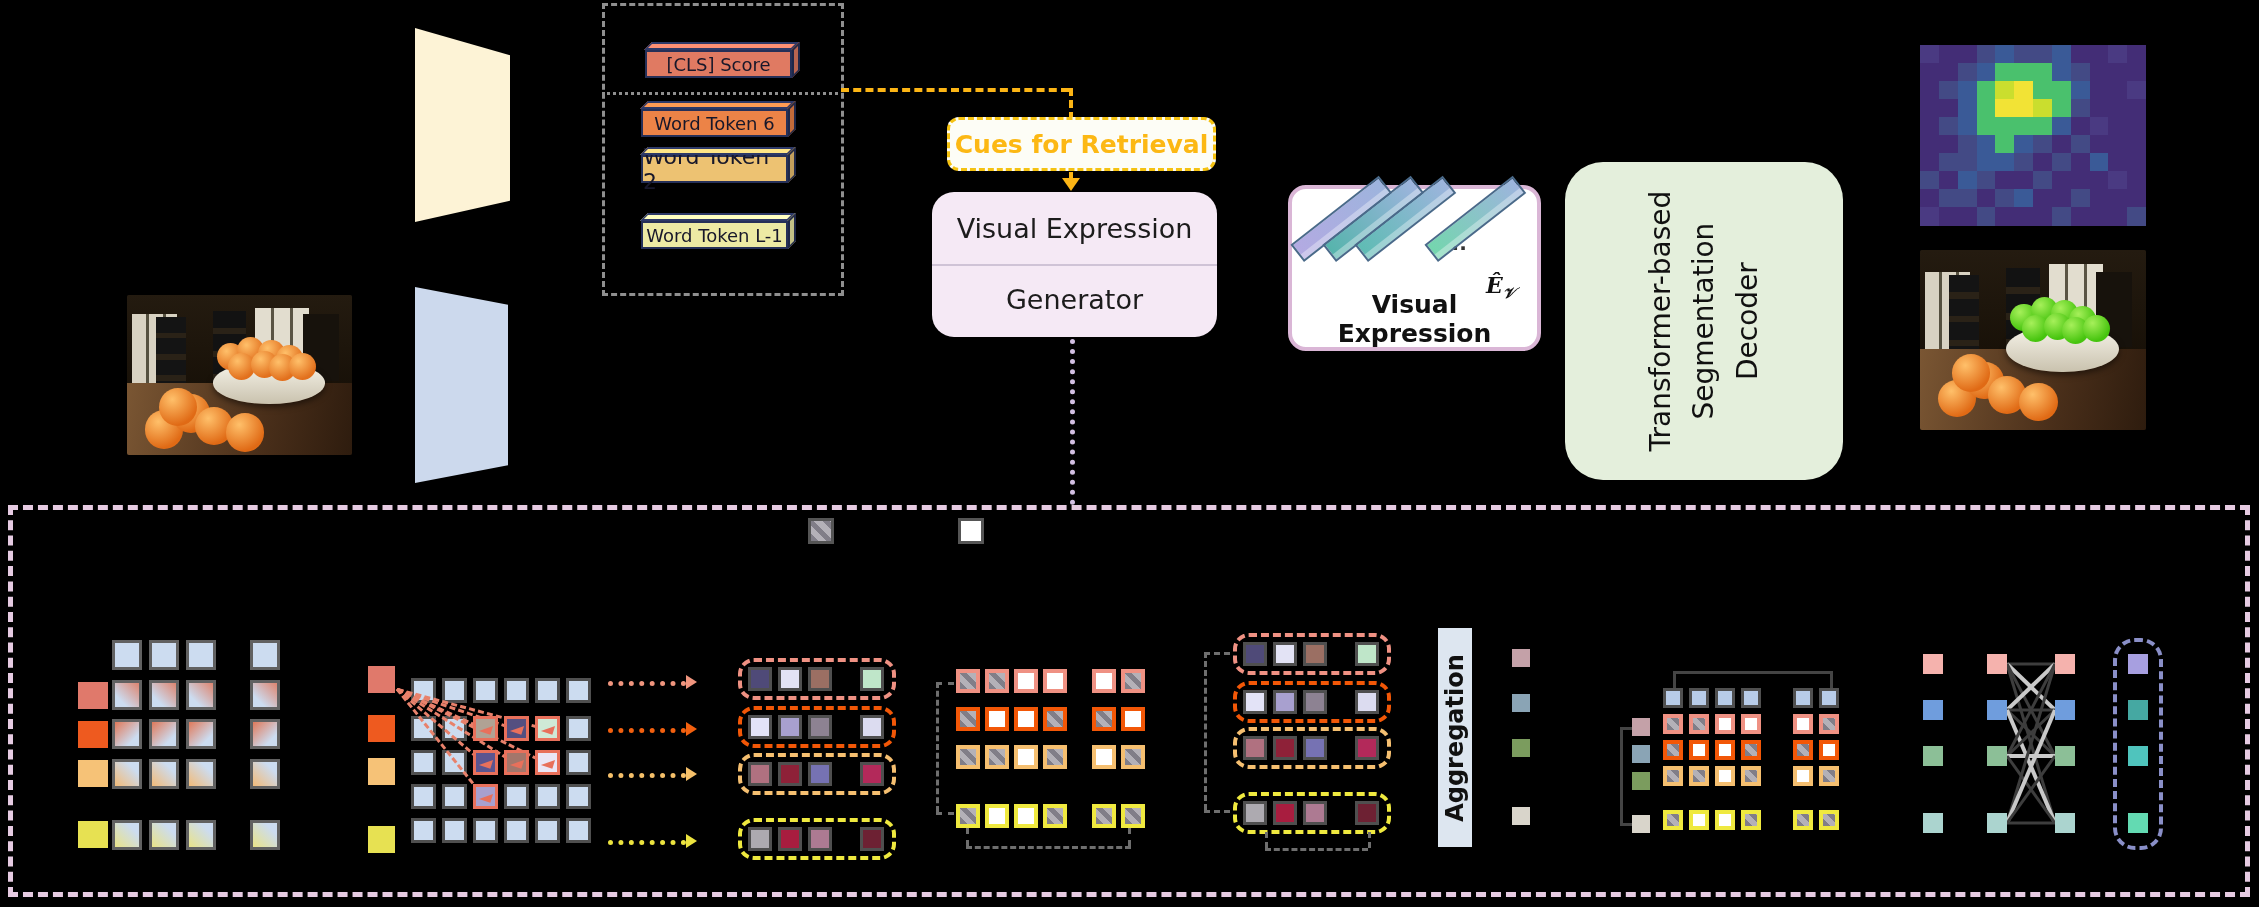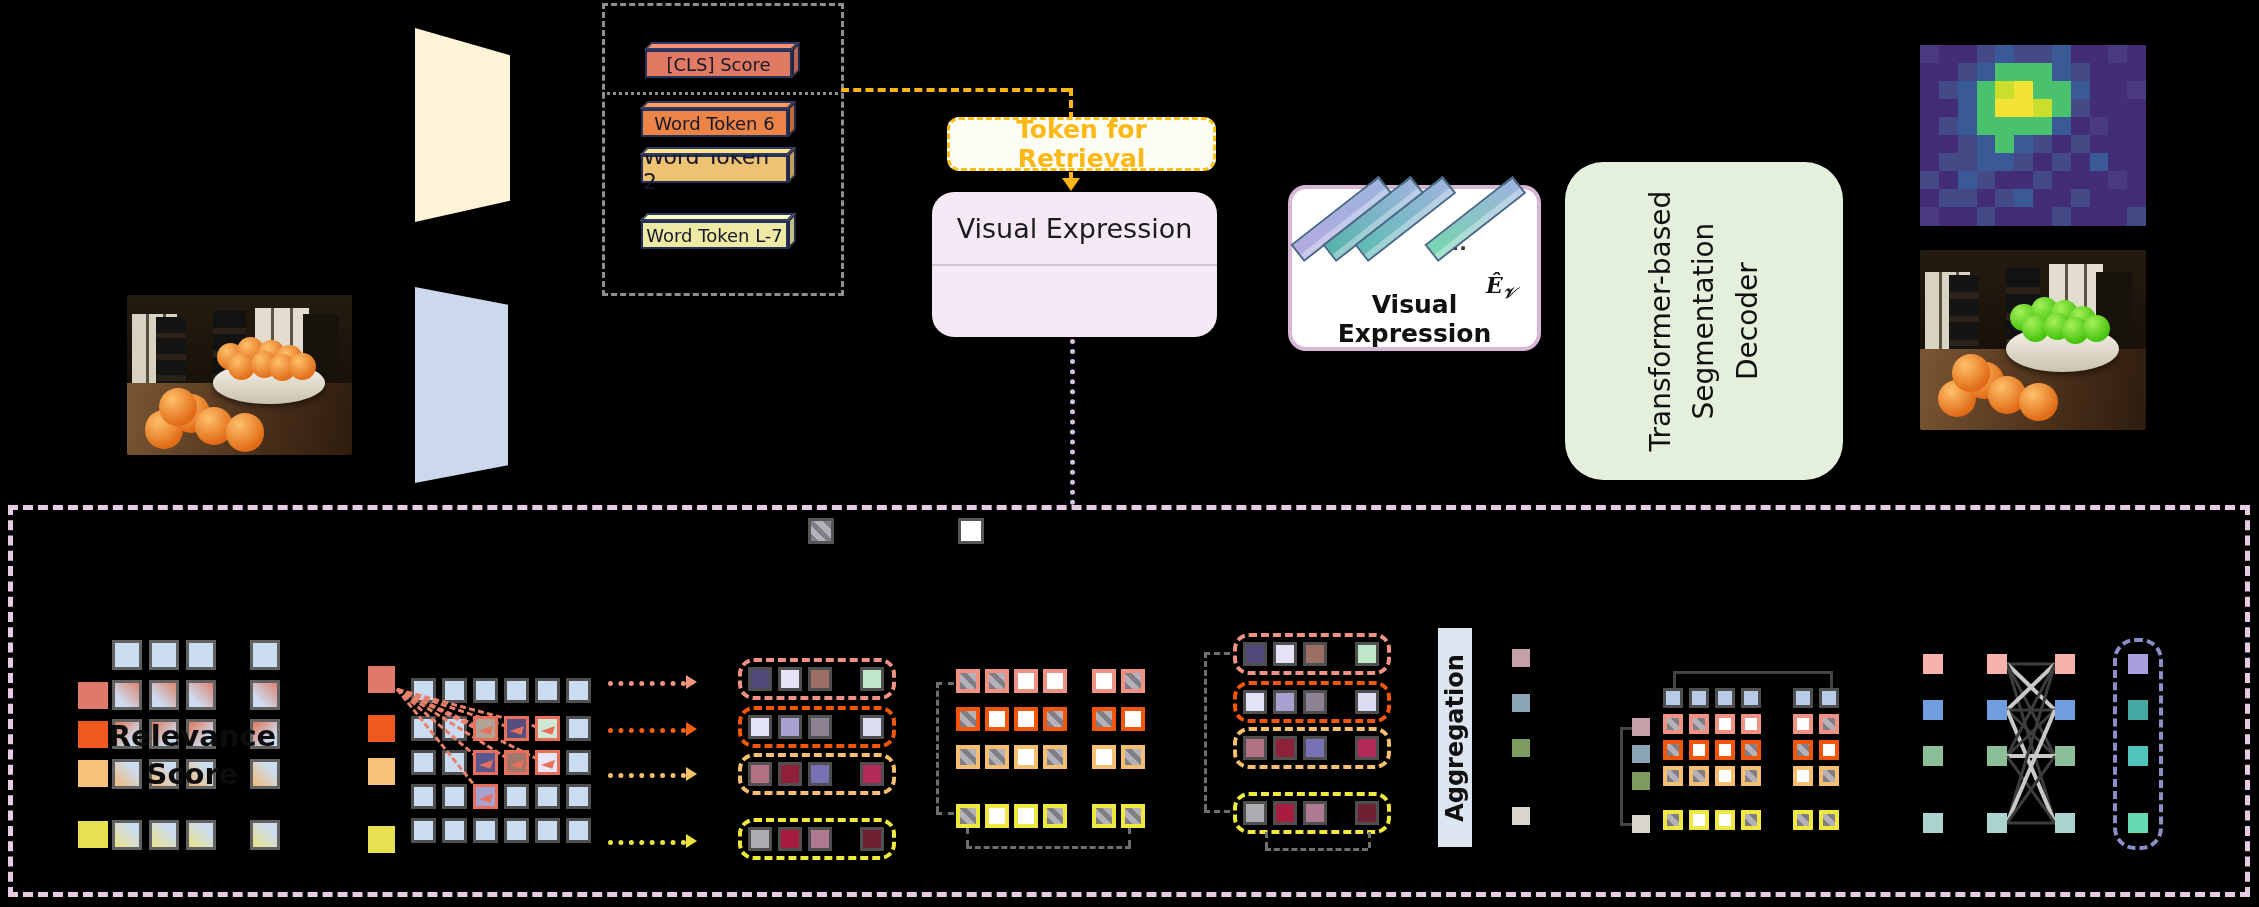--- a/index.html
+++ b/index.html
@@ -53,26 +53,27 @@
 
   <div class="tokbox" style="left:602px;top:3px;width:236px;height:287px;">
     <div class="abs" style="left:-3px;top:86px;width:236px;border-top:3px dotted #8f8f8f;"></div>
   </div>
 
   <div class="dashline-h" style="left:841px;top:88px;width:228px;border-top:4px dashed #fcb515;"></div>
   <div class="dashline-v" style="left:1069px;top:88px;height:92px;border-left:4px dashed #fcb515;"></div>
   <div class="tri" style="left:1062px;top:178px;border-left:9px solid transparent;border-right:9px solid transparent;border-top:13px solid #fcb515;"></div>
 
   <div class="roundbox ctext" id="cues-box" style="left: 947px; top: 117px; width: 263px; height: 48px; background: rgb(253, 253, 246); border-radius: 12px; border: 3px dashed rgb(245, 194, 17);">
-    <span style="font-weight: bold; font-size: 25px; color: rgb(252, 184, 20);">Token for Retrieval</span>
+    <span style="font-weight: bold; font-size: 25px; color: rgb(252, 184, 20);">Cues for Retrieval</span>
   </div>
 
   <div class="roundbox" id="generator-box" style="left: 932px; top: 192px; width: 285px; height: 145px; background: rgb(245, 233, 245);">
     <div class="ctext" style="height:72px;font-size:27px;color:#1c1c1c;">Visual Expression</div>
     <div class="abs" style="left:0;top:72px;width:100%;border-top:2px solid #cfc3d6;"></div>
+    <div class="ctext" style="height:71px;font-size:27px;color:#1c1c1c;">Generator</div>
   </div>
 
   <div class="dashline-v" style="left:1070px;top:339px;height:166px;border-left:5px dotted #d2bfe2;"></div>
 
   <div class="roundbox" id="ve-box" style="left: 1288px; top: 185px; width: 245px; height: 158px; background: rgb(255, 255, 255); border-radius: 18px; border: 4px solid rgb(218, 182, 214);">
     <div id="ve-bars" class="abs" style="left:0;top:0;width:245px;height:105px;"></div>
     <div class="abs" style="left:152px;top:42px;font-size:20px;font-weight:bold;color:#333;">...</div>
     <div class="abs" style="left:194px;top:83px;font-size:22px;color:#111;font-family:'DejaVu Serif',serif;font-style:italic;">
       <span>Ê</span><sub style="font-size:15px;">𝒱</sub>
     </div>
@@ -231,45 +232,41 @@
       <div style="position: absolute; box-sizing: border-box; left: 30%; top: 70%; width: 17%; height: 21%; border-radius: 50%; background: radial-gradient(circle at 35% 30%, rgb(255, 192, 106), rgb(224, 106, 21) 72%);"></div>
       <div style="position: absolute; box-sizing: border-box; left: 44%; top: 74%; width: 17%; height: 21%; border-radius: 50%; background: radial-gradient(circle at 35% 30%, rgb(255, 192, 106), rgb(224, 106, 21) 72%);"></div>
       <div style="position: absolute; box-sizing: border-box; left: 14%; top: 58%; width: 17%; height: 21%; border-radius: 50%; background: radial-gradient(circle at 35% 30%, rgb(255, 192, 106), rgb(224, 106, 21) 72%);"></div>
     </div>
 
   <div class="abs" id="bottom-panel" style="left:8px;top:505px;width:2242px;height:392px;border:5px dashed #e6cbe2;"></div>
 
   <div class="sq hatch" style="left:808px;top:518px;width:26px;height:26px;"></div>
   <div class="sq" id="legend-plain" style="left:958px;top:518px;width:26px;height:26px;background:#fff;"></div>
 
-  <div class="abs" style="left:95px;top:718px;width:195px;text-align:center;font-weight:bold;font-size:29px;color:#0d0d0d;line-height:1.3;z-index:5;">
-    <div>Relevance</div>
-    <div>Score</div>
-  </div>
 
   <div class="abs ctext" id="agg-bar" style="left:1438px;top:628px;width:34px;height:219px;background:#dde6f0;">
     <span class="rotl" style="font-size:24px;color:#111;">Aggregation</span>
   </div>
 <div class="slab" style="position: absolute; box-sizing: border-box; left: 645px; top: 50px; width: 147px; height: 28px;">
       <div style="position: absolute; box-sizing: border-box; left: 0px; top: 0px; width: 100%; height: 100%; background: rgb(224, 122, 98); display: flex; align-items: center; justify-content: center; font-size: 18px; color: rgb(23, 23, 42); border: 2px solid rgb(38, 48, 88);">[CLS] Score</div>
       <div style="position: absolute; box-sizing: border-box; left: 3px; top: -8px; width: 100%; height: 8px; transform: skewX(-45deg); background: rgb(224, 122, 98); filter: brightness(1.18); border: 2px solid rgb(38, 48, 88);"></div>
       <div style="position: absolute; box-sizing: border-box; right: -8px; top: -4px; width: 8px; height: 100%; transform: skewY(-45deg); background: rgb(224, 122, 98); filter: brightness(0.82); border: 2px solid rgb(38, 48, 88);"></div>
     </div>
     <div class="slab" style="position: absolute; box-sizing: border-box; left: 641px; top: 109px; width: 147px; height: 28px;">
       <div style="position: absolute; box-sizing: border-box; left: 0px; top: 0px; width: 100%; height: 100%; background: rgb(236, 131, 71); display: flex; align-items: center; justify-content: center; font-size: 18px; color: rgb(23, 23, 42); border: 2px solid rgb(38, 48, 88);">Word Token 6</div>
       <div style="position: absolute; box-sizing: border-box; left: 3px; top: -8px; width: 100%; height: 8px; transform: skewX(-45deg); background: rgb(236, 131, 71); filter: brightness(1.18); border: 2px solid rgb(38, 48, 88);"></div>
       <div style="position: absolute; box-sizing: border-box; right: -8px; top: -4px; width: 8px; height: 100%; transform: skewY(-45deg); background: rgb(236, 131, 71); filter: brightness(0.82); border: 2px solid rgb(38, 48, 88);"></div>
     </div>
     <div class="slab" style="position: absolute; box-sizing: border-box; left: 641px; top: 155px; width: 147px; height: 28px;">
       <div style="position: absolute; box-sizing: border-box; left: 0px; top: 0px; width: 100%; height: 100%; background: rgb(237, 194, 114); display: flex; align-items: center; justify-content: center; font-size: 22px; color: rgb(23, 23, 42); border: 2px solid rgb(38, 48, 88);">Word Token 2</div>
       <div style="position: absolute; box-sizing: border-box; left: 3px; top: -8px; width: 100%; height: 8px; transform: skewX(-45deg); background: rgb(237, 194, 114); filter: brightness(1.18); border: 2px solid rgb(38, 48, 88);"></div>
       <div style="position: absolute; box-sizing: border-box; right: -8px; top: -4px; width: 8px; height: 100%; transform: skewY(-45deg); background: rgb(237, 194, 114); filter: brightness(0.82); border: 2px solid rgb(38, 48, 88);"></div>
     </div>
     <div class="slab" style="position: absolute; box-sizing: border-box; left: 641px; top: 221px; width: 147px; height: 28px;">
-      <div style="position: absolute; box-sizing: border-box; left: 0px; top: 0px; width: 100%; height: 100%; background: rgb(237, 234, 164); display: flex; align-items: center; justify-content: center; font-size: 18px; color: rgb(23, 23, 42); border: 2px solid rgb(38, 48, 88);">Word Token L-7</div>
+      <div style="position: absolute; box-sizing: border-box; left: 0px; top: 0px; width: 100%; height: 100%; background: rgb(237, 234, 164); display: flex; align-items: center; justify-content: center; font-size: 18px; color: rgb(23, 23, 42); border: 2px solid rgb(38, 48, 88);">Word Token L-1</div>
       <div style="position: absolute; box-sizing: border-box; left: 3px; top: -8px; width: 100%; height: 8px; transform: skewX(-45deg); background: rgb(237, 234, 164); filter: brightness(1.18); border: 2px solid rgb(38, 48, 88);"></div>
       <div style="position: absolute; box-sizing: border-box; right: -8px; top: -4px; width: 8px; height: 100%; transform: skewY(-45deg); background: rgb(237, 234, 164); filter: brightness(0.82); border: 2px solid rgb(38, 48, 88);"></div>
     </div>
     <div style="position: absolute; box-sizing: border-box; left: 1304px; top: 240px; width: 112px; height: 22px; transform: rotate(-38deg); transform-origin: 0px 100%; background: linear-gradient(90deg, rgb(179, 170, 226), rgb(157, 180, 221)); border: 2px solid rgb(74, 106, 138); box-shadow: rgba(255, 255, 255, 0.35) 0px -6px 0px inset; z-index: 3;"></div>
     <div style="position: absolute; box-sizing: border-box; left: 1336px; top: 240px; width: 112px; height: 22px; transform: rotate(-38deg); transform-origin: 0px 100%; background: linear-gradient(90deg, rgb(86, 180, 172), rgb(157, 180, 221)); border: 2px solid rgb(74, 106, 138); box-shadow: rgba(255, 255, 255, 0.35) 0px -6px 0px inset; z-index: 3;"></div>
     <div style="position: absolute; box-sizing: border-box; left: 1368px; top: 240px; width: 112px; height: 22px; transform: rotate(-38deg); transform-origin: 0px 100%; background: linear-gradient(90deg, rgb(95, 188, 180), rgb(157, 180, 221)); border: 2px solid rgb(74, 106, 138); box-shadow: rgba(255, 255, 255, 0.35) 0px -6px 0px inset; z-index: 3;"></div>
     <div style="position: absolute; box-sizing: border-box; left: 1438px; top: 240px; width: 112px; height: 22px; transform: rotate(-38deg); transform-origin: 0px 100%; background: linear-gradient(90deg, rgb(116, 214, 174), rgb(157, 180, 221)); border: 2px solid rgb(74, 106, 138); box-shadow: rgba(255, 255, 255, 0.35) 0px -6px 0px inset; z-index: 3;"></div>
     <div style="position: absolute; box-sizing: border-box; left: 78px; top: 682px; width: 30px; height: 27px; background: rgb(224, 121, 107);"></div>
     <div style="position: absolute; box-sizing: border-box; left: 78px; top: 721px; width: 30px; height: 27px; background: rgb(238, 90, 31);"></div>
     <div style="position: absolute; box-sizing: border-box; left: 78px; top: 760px; width: 30px; height: 27px; background: rgb(246, 194, 119);"></div>

